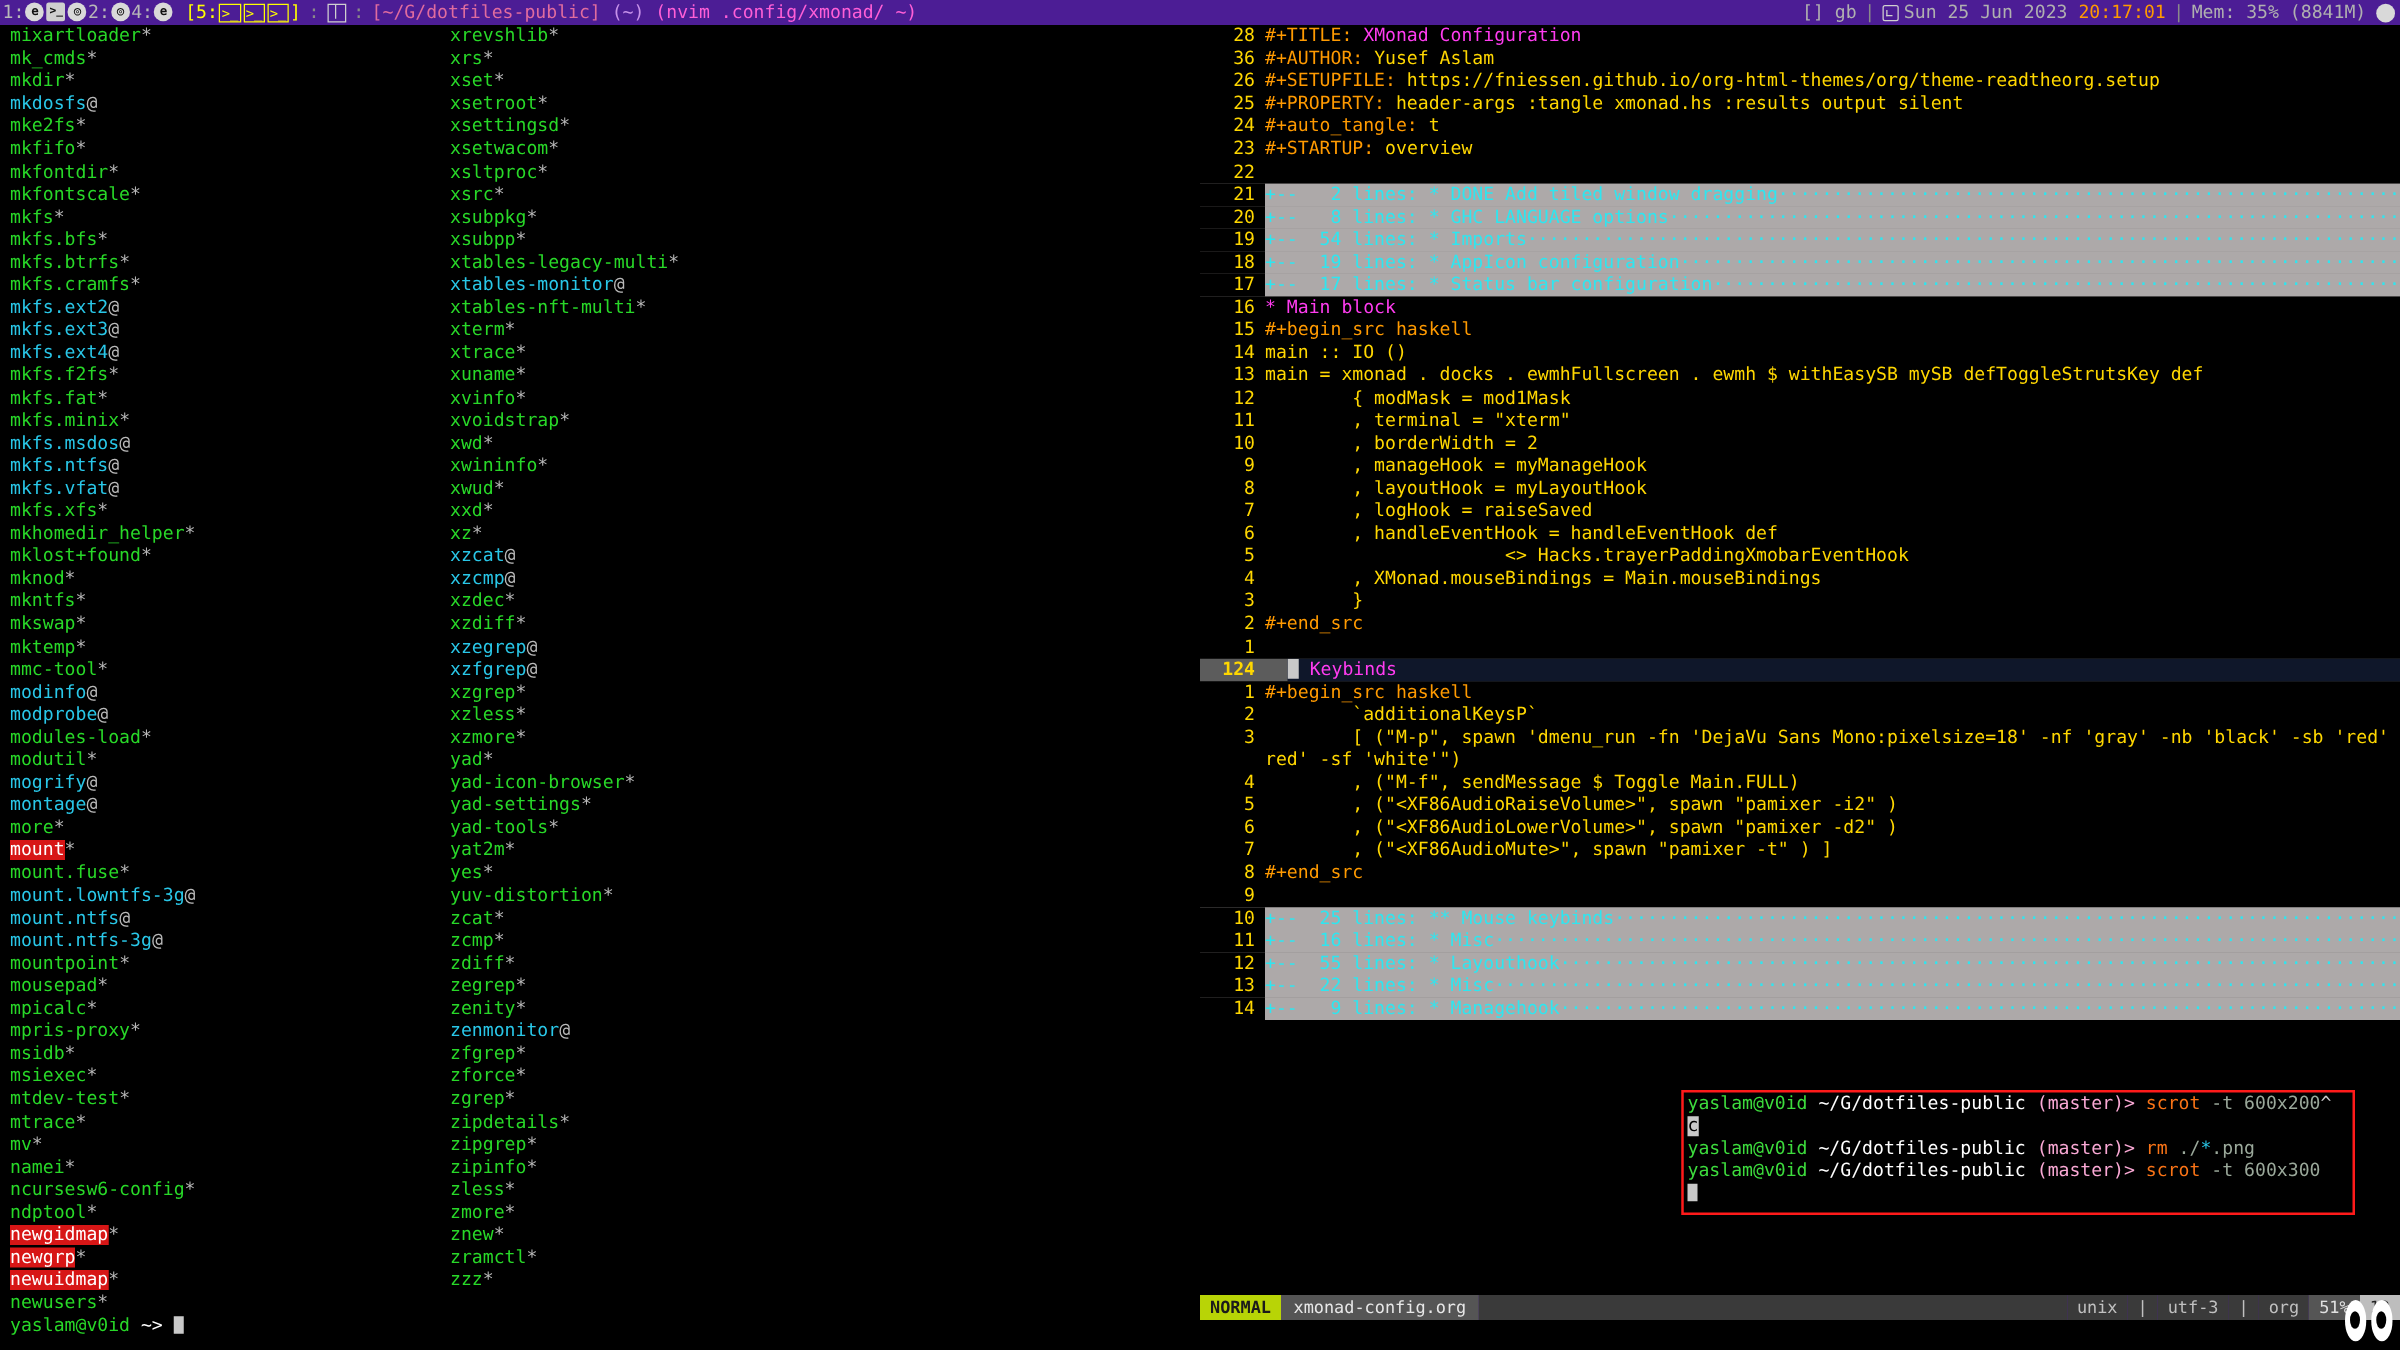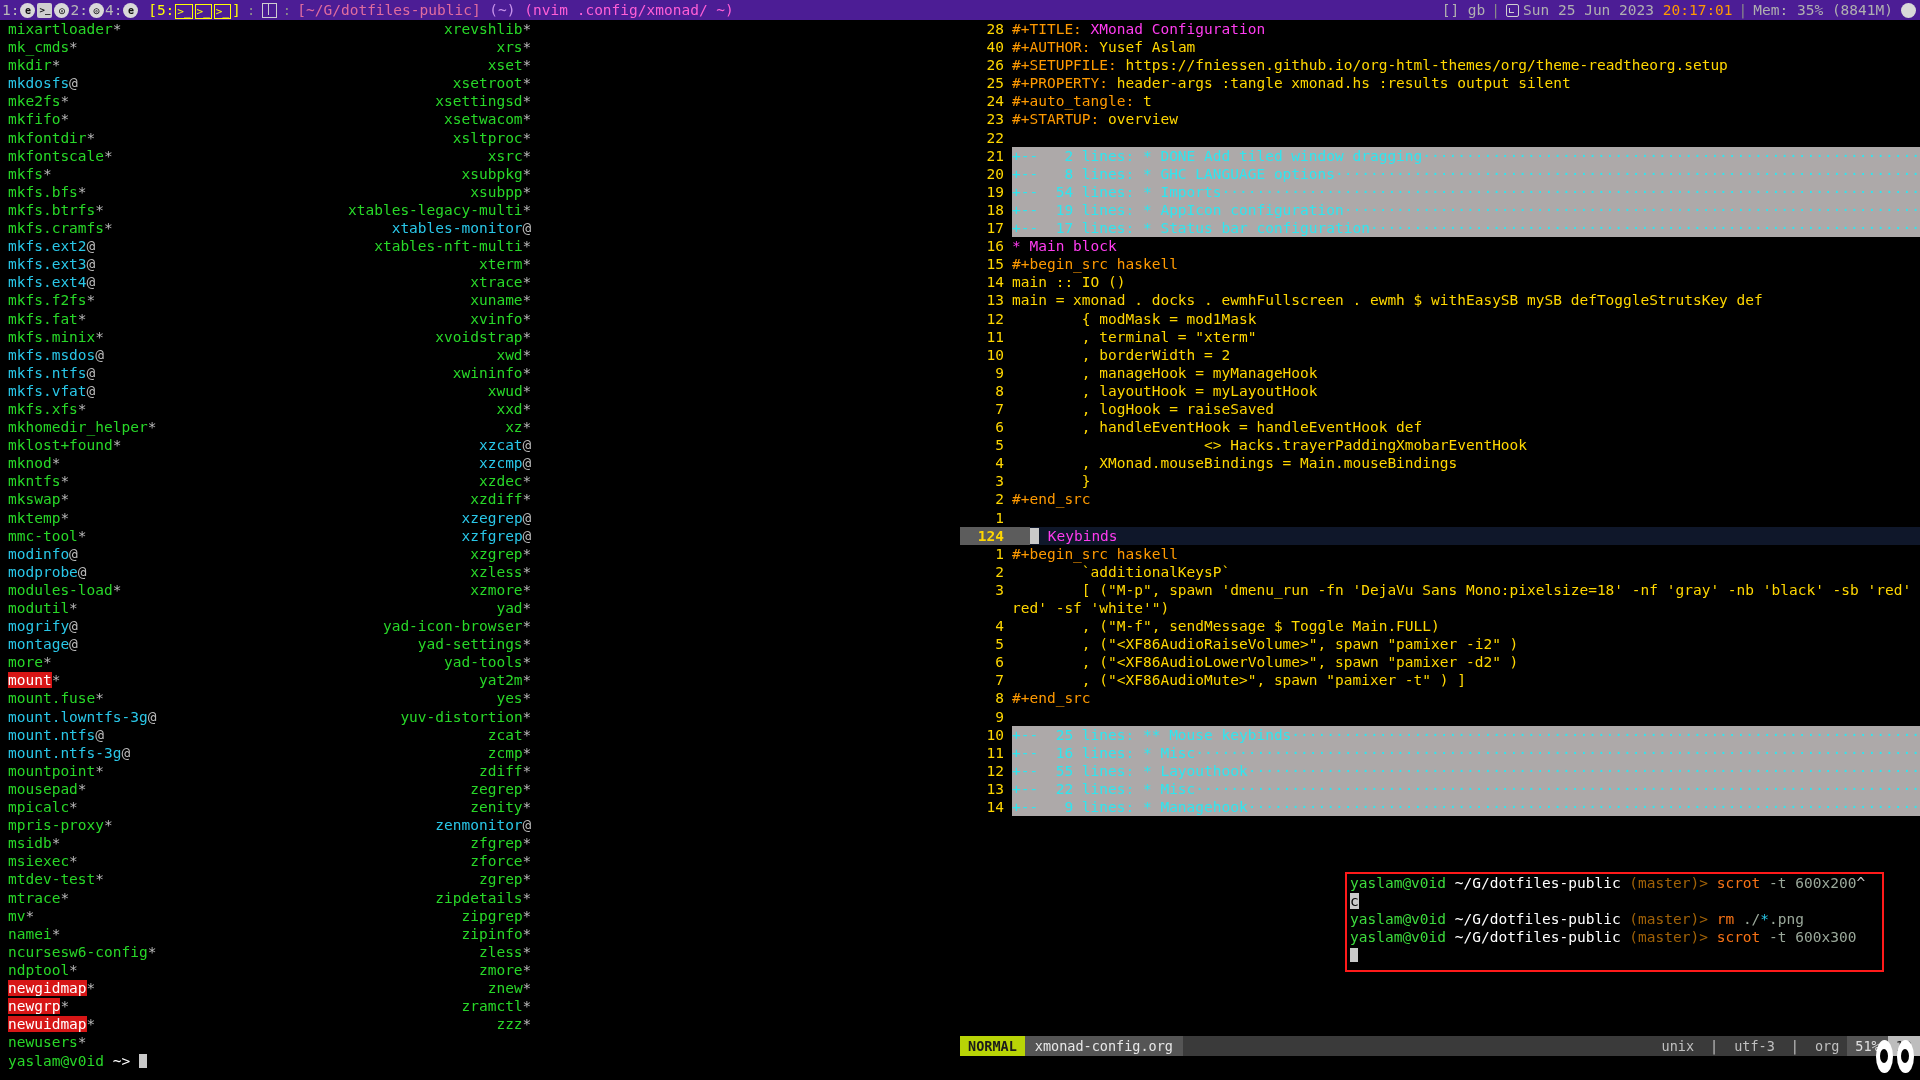--- a/index.html
+++ b/index.html
@@ -43,21 +43,21 @@
   .trayicon{width:15px;height:15px;border-radius:50%;background:#d9d9d9;display:inline-block;margin-left:8px;}
 
   
   .leftterm{
     position:absolute;left:0;top:20px;width:956px;height:1060px;
     background:#000;color:#33d633;overflow:hidden;
     padding:0;
   }
   .col{position:absolute;top:0;white-space:pre;}
   .col1{left:8px;}
-  .col2{left:348px;text-align:right;}
+  .col2{left:360px;}
   .row{height:18.1px;line-height:18.1px;}
   .exec{color:#28d828;}
   .link{color:#29c7e8;}
   .setuid{color:#ffffff;background:#d71616;}
   .mark{color:#b9b9b9;}
   .prompt-line{position:absolute;left:8px;bottom:10px;white-space:pre;color:#28d828;}
   .p-user{color:#28d828;}
   .p-path{color:#ffffff;}
   .cursor-block{display:inline-block;width:8px;height:14px;background:#c9c9c9;vertical-align:-2px;}
 
@@ -85,21 +85,21 @@
 
   
   .floatterm{
     position:absolute;left:1345px;top:872px;width:535px;height:96px;
     background:#000;border:2px solid #ff1a1a;overflow:hidden;
     font-size:14.5px;line-height:18.1px;
   }
   .ft-line{white-space:pre;height:18.1px;line-height:18.1px;padding-left:3px;}
   .ft-user{color:#3ddc3d;}
   .ft-path{color:#ffffff;}
-  .ft-branch{color:#a16207;}
+  .ft-branch{color:#f9a8d4;}
   .ft-cmd{color:#f97316;}
   .ft-arg{color:#9aa89a;}
   .ft-glob{color:#29c7e8;}
   .ft-wrap{color:#c9c9c9;}
   .ft-cur{display:inline-block;width:8px;height:14px;background:#c9c9c9;vertical-align:-2px;}
 
   
   .statusline{
     position:absolute;left:960px;top:1036px;width:960px;height:20px;
     display:flex;align-items:center;background:#4c1d95;
@@ -150,21 +150,21 @@
 
   <div class="leftterm">
     <div class="col col1" id="col1"><div class="row"><span class="exec">mixartloader</span><span class="mark">*</span></div><div class="row"><span class="exec">mk_cmds</span><span class="mark">*</span></div><div class="row"><span class="exec">mkdir</span><span class="mark">*</span></div><div class="row"><span class="link">mkdosfs</span><span class="mark">@</span></div><div class="row"><span class="exec">mke2fs</span><span class="mark">*</span></div><div class="row"><span class="exec">mkfifo</span><span class="mark">*</span></div><div class="row"><span class="exec">mkfontdir</span><span class="mark">*</span></div><div class="row"><span class="exec">mkfontscale</span><span class="mark">*</span></div><div class="row"><span class="exec">mkfs</span><span class="mark">*</span></div><div class="row"><span class="exec">mkfs.bfs</span><span class="mark">*</span></div><div class="row"><span class="exec">mkfs.btrfs</span><span class="mark">*</span></div><div class="row"><span class="exec">mkfs.cramfs</span><span class="mark">*</span></div><div class="row"><span class="link">mkfs.ext2</span><span class="mark">@</span></div><div class="row"><span class="link">mkfs.ext3</span><span class="mark">@</span></div><div class="row"><span class="link">mkfs.ext4</span><span class="mark">@</span></div><div class="row"><span class="exec">mkfs.f2fs</span><span class="mark">*</span></div><div class="row"><span class="exec">mkfs.fat</span><span class="mark">*</span></div><div class="row"><span class="exec">mkfs.minix</span><span class="mark">*</span></div><div class="row"><span class="link">mkfs.msdos</span><span class="mark">@</span></div><div class="row"><span class="link">mkfs.ntfs</span><span class="mark">@</span></div><div class="row"><span class="link">mkfs.vfat</span><span class="mark">@</span></div><div class="row"><span class="exec">mkfs.xfs</span><span class="mark">*</span></div><div class="row"><span class="exec">mkhomedir_helper</span><span class="mark">*</span></div><div class="row"><span class="exec">mklost+found</span><span class="mark">*</span></div><div class="row"><span class="exec">mknod</span><span class="mark">*</span></div><div class="row"><span class="exec">mkntfs</span><span class="mark">*</span></div><div class="row"><span class="exec">mkswap</span><span class="mark">*</span></div><div class="row"><span class="exec">mktemp</span><span class="mark">*</span></div><div class="row"><span class="exec">mmc-tool</span><span class="mark">*</span></div><div class="row"><span class="link">modinfo</span><span class="mark">@</span></div><div class="row"><span class="link">modprobe</span><span class="mark">@</span></div><div class="row"><span class="exec">modules-load</span><span class="mark">*</span></div><div class="row"><span class="exec">modutil</span><span class="mark">*</span></div><div class="row"><span class="link">mogrify</span><span class="mark">@</span></div><div class="row"><span class="link">montage</span><span class="mark">@</span></div><div class="row"><span class="exec">more</span><span class="mark">*</span></div><div class="row"><span class="setuid">mount</span><span class="mark">*</span></div><div class="row"><span class="exec">mount.fuse</span><span class="mark">*</span></div><div class="row"><span class="link">mount.lowntfs-3g</span><span class="mark">@</span></div><div class="row"><span class="link">mount.ntfs</span><span class="mark">@</span></div><div class="row"><span class="link">mount.ntfs-3g</span><span class="mark">@</span></div><div class="row"><span class="exec">mountpoint</span><span class="mark">*</span></div><div class="row"><span class="exec">mousepad</span><span class="mark">*</span></div><div class="row"><span class="exec">mpicalc</span><span class="mark">*</span></div><div class="row"><span class="exec">mpris-proxy</span><span class="mark">*</span></div><div class="row"><span class="exec">msidb</span><span class="mark">*</span></div><div class="row"><span class="exec">msiexec</span><span class="mark">*</span></div><div class="row"><span class="exec">mtdev-test</span><span class="mark">*</span></div><div class="row"><span class="exec">mtrace</span><span class="mark">*</span></div><div class="row"><span class="exec">mv</span><span class="mark">*</span></div><div class="row"><span class="exec">namei</span><span class="mark">*</span></div><div class="row"><span class="exec">ncursesw6-config</span><span class="mark">*</span></div><div class="row"><span class="exec">ndptool</span><span class="mark">*</span></div><div class="row"><span class="setuid">newgidmap</span><span class="mark">*</span></div><div class="row"><span class="setuid">newgrp</span><span class="mark">*</span></div><div class="row"><span class="setuid">newuidmap</span><span class="mark">*</span></div><div class="row"><span class="exec">newusers</span><span class="mark">*</span></div></div>
     <div class="col col2" id="col2"><div class="row"><span class="exec">xrevshlib</span><span class="mark">*</span></div><div class="row"><span class="exec">xrs</span><span class="mark">*</span></div><div class="row"><span class="exec">xset</span><span class="mark">*</span></div><div class="row"><span class="exec">xsetroot</span><span class="mark">*</span></div><div class="row"><span class="exec">xsettingsd</span><span class="mark">*</span></div><div class="row"><span class="exec">xsetwacom</span><span class="mark">*</span></div><div class="row"><span class="exec">xsltproc</span><span class="mark">*</span></div><div class="row"><span class="exec">xsrc</span><span class="mark">*</span></div><div class="row"><span class="exec">xsubpkg</span><span class="mark">*</span></div><div class="row"><span class="exec">xsubpp</span><span class="mark">*</span></div><div class="row"><span class="exec">xtables-legacy-multi</span><span class="mark">*</span></div><div class="row"><span class="link">xtables-monitor</span><span class="mark">@</span></div><div class="row"><span class="exec">xtables-nft-multi</span><span class="mark">*</span></div><div class="row"><span class="exec">xterm</span><span class="mark">*</span></div><div class="row"><span class="exec">xtrace</span><span class="mark">*</span></div><div class="row"><span class="exec">xuname</span><span class="mark">*</span></div><div class="row"><span class="exec">xvinfo</span><span class="mark">*</span></div><div class="row"><span class="exec">xvoidstrap</span><span class="mark">*</span></div><div class="row"><span class="exec">xwd</span><span class="mark">*</span></div><div class="row"><span class="exec">xwininfo</span><span class="mark">*</span></div><div class="row"><span class="exec">xwud</span><span class="mark">*</span></div><div class="row"><span class="exec">xxd</span><span class="mark">*</span></div><div class="row"><span class="exec">xz</span><span class="mark">*</span></div><div class="row"><span class="link">xzcat</span><span class="mark">@</span></div><div class="row"><span class="link">xzcmp</span><span class="mark">@</span></div><div class="row"><span class="exec">xzdec</span><span class="mark">*</span></div><div class="row"><span class="exec">xzdiff</span><span class="mark">*</span></div><div class="row"><span class="link">xzegrep</span><span class="mark">@</span></div><div class="row"><span class="link">xzfgrep</span><span class="mark">@</span></div><div class="row"><span class="exec">xzgrep</span><span class="mark">*</span></div><div class="row"><span class="exec">xzless</span><span class="mark">*</span></div><div class="row"><span class="exec">xzmore</span><span class="mark">*</span></div><div class="row"><span class="exec">yad</span><span class="mark">*</span></div><div class="row"><span class="exec">yad-icon-browser</span><span class="mark">*</span></div><div class="row"><span class="exec">yad-settings</span><span class="mark">*</span></div><div class="row"><span class="exec">yad-tools</span><span class="mark">*</span></div><div class="row"><span class="exec">yat2m</span><span class="mark">*</span></div><div class="row"><span class="exec">yes</span><span class="mark">*</span></div><div class="row"><span class="exec">yuv-distortion</span><span class="mark">*</span></div><div class="row"><span class="exec">zcat</span><span class="mark">*</span></div><div class="row"><span class="exec">zcmp</span><span class="mark">*</span></div><div class="row"><span class="exec">zdiff</span><span class="mark">*</span></div><div class="row"><span class="exec">zegrep</span><span class="mark">*</span></div><div class="row"><span class="exec">zenity</span><span class="mark">*</span></div><div class="row"><span class="link">zenmonitor</span><span class="mark">@</span></div><div class="row"><span class="exec">zfgrep</span><span class="mark">*</span></div><div class="row"><span class="exec">zforce</span><span class="mark">*</span></div><div class="row"><span class="exec">zgrep</span><span class="mark">*</span></div><div class="row"><span class="exec">zipdetails</span><span class="mark">*</span></div><div class="row"><span class="exec">zipgrep</span><span class="mark">*</span></div><div class="row"><span class="exec">zipinfo</span><span class="mark">*</span></div><div class="row"><span class="exec">zless</span><span class="mark">*</span></div><div class="row"><span class="exec">zmore</span><span class="mark">*</span></div><div class="row"><span class="exec">znew</span><span class="mark">*</span></div><div class="row"><span class="exec">zramctl</span><span class="mark">*</span></div><div class="row"><span class="exec">zzz</span><span class="mark">*</span></div></div>
     <div class="prompt-line"><span class="p-user">yaslam@v0id</span><span class="p-path"> <span>~&gt;</span></span> <span class="cursor-block"></span></div>
   </div>
 
   <div class="nvim">
     <div class="nv-body" id="nvbody">
         <div class="nline"><span class="lnum">28</span><span class="ltext"><span class="kw-key">#+TITLE:</span><span class="kw-title"> XMonad Configuration</span></span></div>
-        <div class="nline"><span class="lnum">40</span><span class="ltext"><span class="kw-key">#+AUTHOR:</span><span class="kw-val"> Yusef Aslam</span></span></div>
+        <div class="nline"><span class="lnum">36</span><span class="ltext"><span class="kw-key">#+AUTHOR:</span><span class="kw-val"> Yusef Aslam</span></span></div>
         <div class="nline"><span class="lnum">26</span><span class="ltext"><span class="kw-key">#+SETUPFILE:</span><span class="kw-val"> https://fniessen.github.io/org-html-themes/org/theme-readtheorg.setup</span></span></div>
         <div class="nline"><span class="lnum">25</span><span class="ltext"><span class="kw-key">#+PROPERTY:</span><span class="kw-val"> header-args :tangle xmonad.hs :results output silent</span></span></div>
         <div class="nline"><span class="lnum">24</span><span class="ltext"><span class="kw-key">#+auto_tangle:</span><span class="kw-val"> t</span></span></div>
         <div class="nline"><span class="lnum">23</span><span class="ltext"><span class="kw-key">#+STARTUP:</span><span class="kw-val"> overview</span></span></div>
         <div class="nline"><span class="lnum">22</span><span class="ltext code"></span></div>
         <div class="nline fold"><span class="lnum">21</span><span class="foldbar">+--   2 lines: * DONE Add tiled window dragging·································································</span></div>
         <div class="nline fold"><span class="lnum">20</span><span class="foldbar">+--   8 lines: * GHC LANGUAGE options···········································································</span></div>
         <div class="nline fold"><span class="lnum">19</span><span class="foldbar">+--  54 lines: * Imports························································································</span></div>
         <div class="nline fold"><span class="lnum">18</span><span class="foldbar">+--  19 lines: * AppIcon configuration··········································································</span></div>
         <div class="nline fold"><span class="lnum">17</span><span class="foldbar">+--  17 lines: * Status bar configuration·······································································</span></div>

